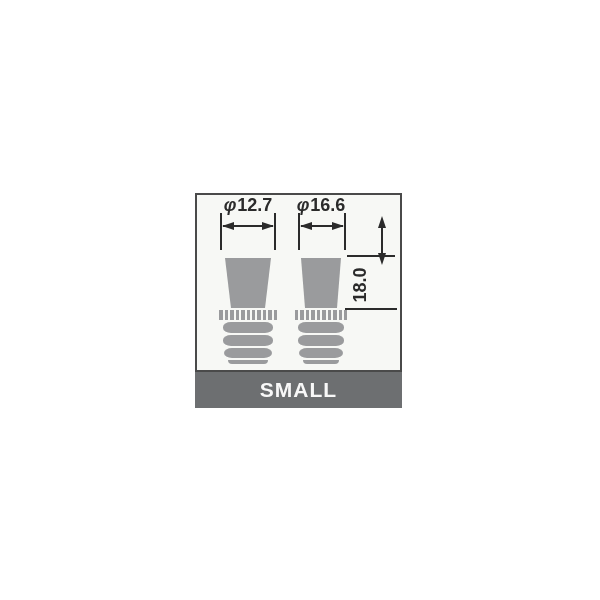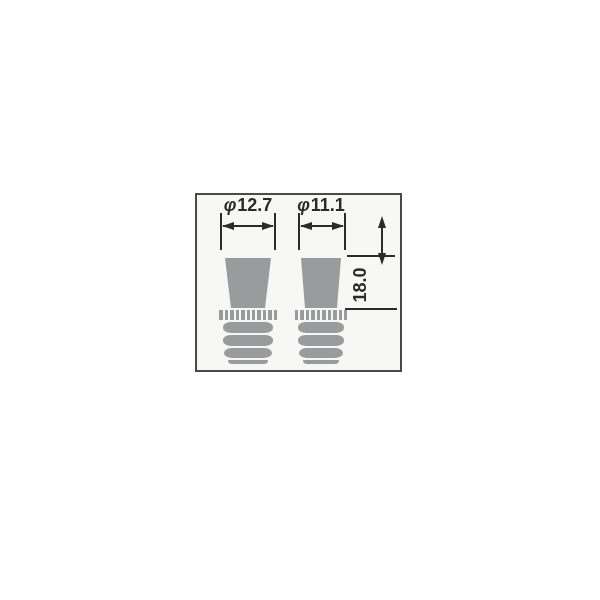--- a/index.html
+++ b/index.html
@@ -60,21 +60,21 @@
         </div>
         <div class="vline" style="left:23px;top:18px;height:37px;"></div>
         <div class="vline" style="left:77px;top:18px;height:37px;"></div>
         <div class="hline" style="left:26px;top:30px;width:50px;"></div>
         <div class="ah ah-left" style="left:25px;top:27px;"></div>
         <div class="ah ah-right" style="left:65px;top:27px;"></div>
       </div>
 
       <div>
         <div class="dim-label" style="left:84px;">
-          <span class="phi">φ</span><span>11.1</span>
+          <span class="phi">φ</span><span>16.6</span>
         </div>
         <div class="vline" style="left:101px;top:18px;height:37px;"></div>
         <div class="vline" style="left:147px;top:18px;height:37px;"></div>
         <div class="hline" style="left:104px;top:30px;width:42px;"></div>
         <div class="ah ah-left" style="left:103px;top:27px;"></div>
         <div class="ah ah-right" style="left:135px;top:27px;"></div>
       </div>
 
       <div>
         <div class="hline" style="left:150px;top:60px;width:48px;"></div>
@@ -102,15 +102,18 @@
         <div class="ribs" style="left:101px;top:127px;width:46px;">
           <div class="rib" style="width:46px;height:11px;"></div>
           <div class="rib" style="width:46px;height:11px;"></div>
           <div class="rib" style="width:44px;height:10px;"></div>
           <div class="rib-cap" style="width:36px;height:4px;"></div>
         </div>
       </div>
 
     </div>
 
+    <div class="footer">
+      <span class="footer-label">SMALL</span>
+    </div>
 
   </div>
 </div>
 
 </body></html>

